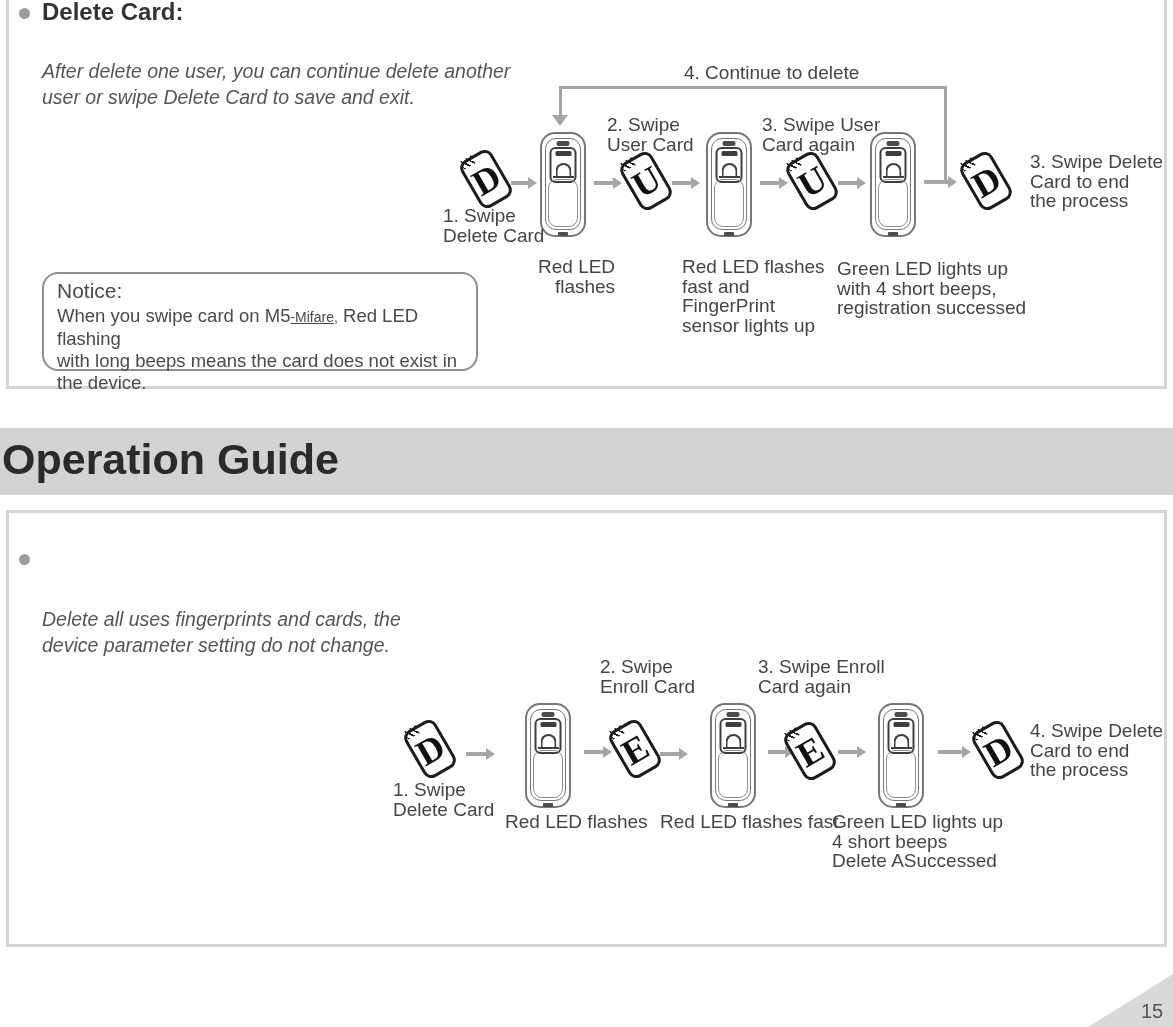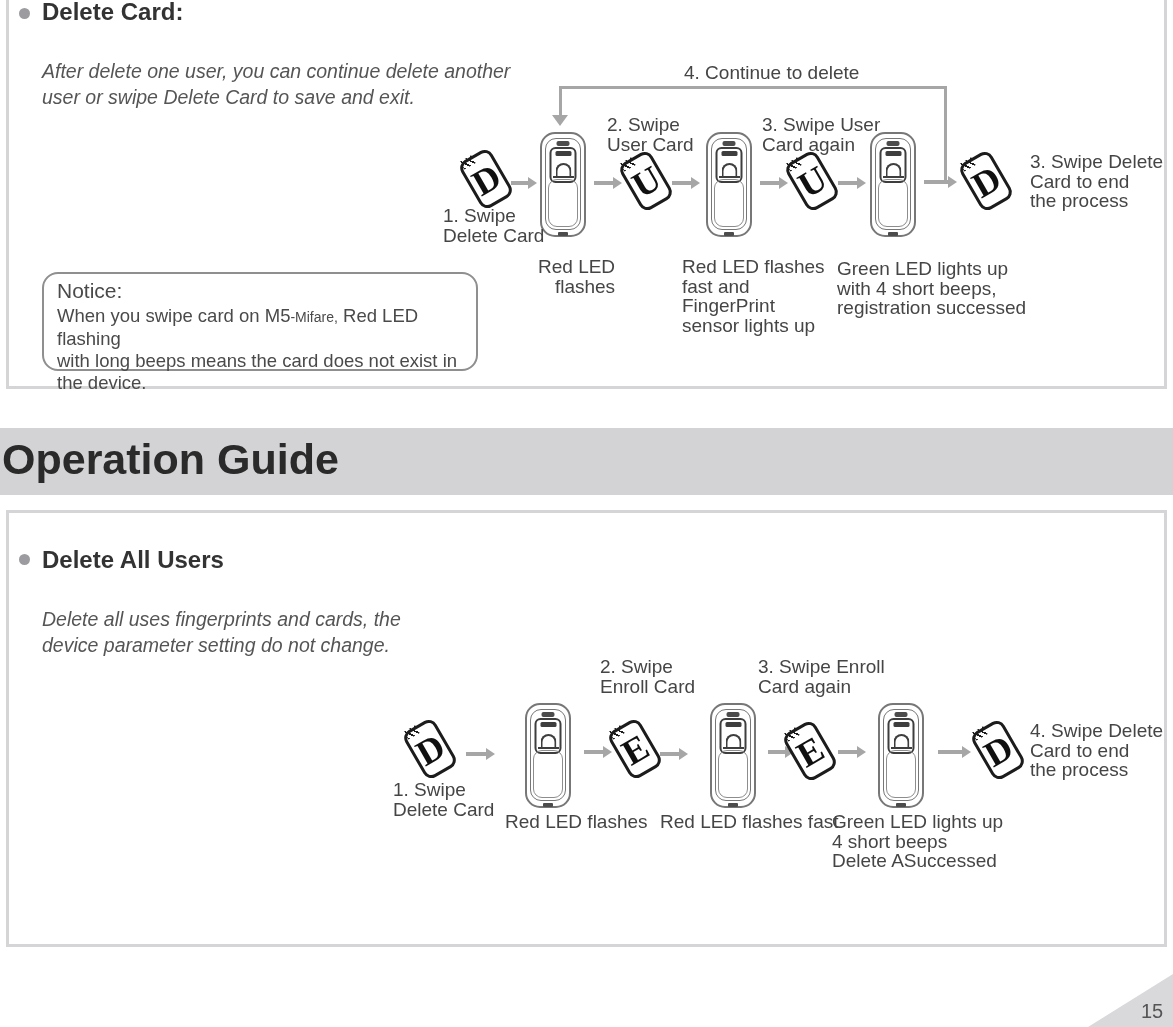--- a/index.html
+++ b/index.html
@@ -38,21 +38,21 @@
                  width:0;height:0;border-left:9px solid #a6a6a6;border-top:6px solid transparent;border-bottom:6px solid transparent;}
   .loop-bar{position:absolute;background:#a6a6a6;}
   .down-head{position:absolute;width:0;height:0;border-left:8px solid transparent;border-right:8px solid transparent;
              border-top:11px solid #a6a6a6;}
   
   .notice-box{position:absolute;left:42px;top:272px;width:436px;height:99px;border:2px solid #8f8f8f;
               border-radius:16px;box-sizing:border-box;}
   .notice-title{position:absolute;left:13px;top:5px;font-size:21px;color:#4a4a4a;}
   .notice-body{position:absolute;left:13px;top:31px;width:414px;font-size:18.5px;line-height:22px;
                color:#4a4a4a;white-space:pre-line;}
-  .small-mifare{font-size:14px;}
+  .small-mifare{font-size:14px;text-decoration:underline;}
   
   .banner{position:absolute;left:0;top:428px;width:1173px;height:67px;background:#d3d3d6;}
   .banner-title{position:absolute;left:2px;top:7px;font-size:43px;font-weight:bold;color:#2a2a2a;}
   
   .footer-text{position:absolute;left:8px;top:969px;font-size:28.5px;color:#000;white-space:pre;}
   .corner-tri{position:absolute;left:1088px;top:974px;width:85px;height:53px;background:#d9d9db;
               clip-path:polygon(100% 0,100% 100%,0 100%);}
   .page-num{position:absolute;left:1141px;top:1000px;font-size:20px;color:#555;}
 </style>
 </head>
@@ -155,21 +155,20 @@
 the device.</span></div>
   </div>
 
   <div class="banner">
     <div class="banner-title">Operation Guide</div>
   </div>
 
   <div class="box box-bottom"></div>
 
   <div class="bullet" style="left:19px;top:554px;"></div>
-  <div class="sec-title" style="left:42px;top:546px;">Delete All Users</div>
   <div class="para" style="left:42px;top:606px;">Delete all uses fingerprints and cards, the
 device parameter setting do not change.</div>
 
   <div class="dlabel" style="left:600px;top:657px;">2. Swipe
 Enroll Card</div>
   <div class="dlabel" style="left:758px;top:657px;">3. Swipe Enroll
 Card again</div>
 
   <div class="card" style="left:412px;top:722px;">
     <div class="card-shine"></div>

